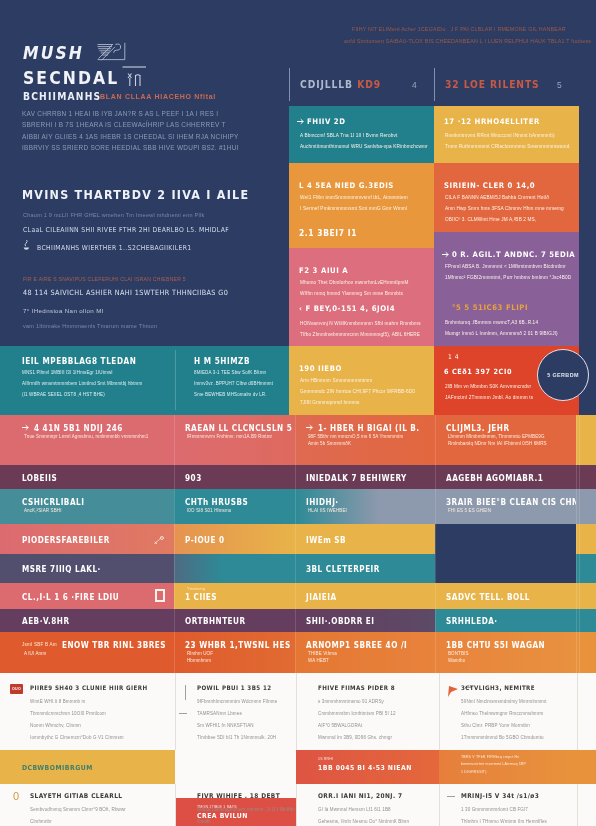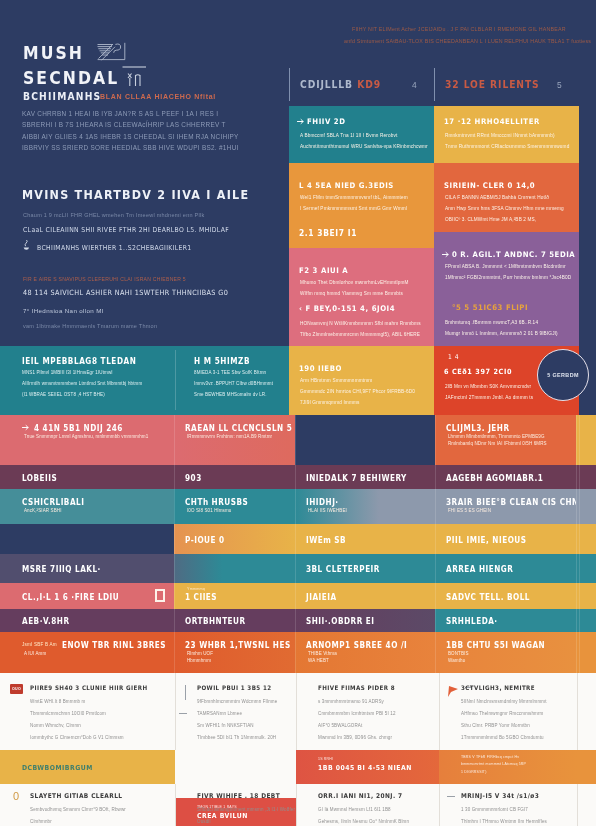--- a/index.html
+++ b/index.html
@@ -4,21 +4,21 @@
 <title>Infographic Poster</title>
 <style>
   html,body{margin:0;padding:0;}
   body{width:596px;height:826px;overflow:hidden;background:#2d3c63;
        font-family:"Liberation Sans",sans-serif;position:relative;}
   .page{position:absolute;left:0;top:0;width:596px;height:826px;background:#2d3c63;overflow:hidden;}
 
   .t1,.t2{position:absolute;left:23px;color:#f1f3f8;font-weight:700;
     font-family:"DejaVu Sans Condensed","DejaVu Sans",sans-serif;
     letter-spacing:2.1px;font-size:17.4px;line-height:1;}
-  .t1{top:45px;} .t2{top:70px;}
+  .t1{top:45px;font-style:italic;} .t2{top:70px;}
   .sub{position:absolute;left:23px;top:91px;color:#eceff6;font-weight:700;
     font-family:"DejaVu Sans Condensed","DejaVu Sans",sans-serif;
     letter-spacing:1.2px;font-size:10.2px;}
   .subacc{position:absolute;left:100px;top:93px;color:#cc6a4f;font-weight:700;
     letter-spacing:.7px;font-size:7px;white-space:nowrap;}
   .hline{position:absolute;left:22px;color:#8e9cb8;font-size:6.4px;letter-spacing:.3px;white-space:nowrap;}
   .hnote{position:absolute;color:#9e5a46;font-size:5.3px;letter-spacing:.2px;white-space:nowrap;}
   .logo{position:absolute;left:96px;top:42px;width:36px;height:21px;}
   .logo2{position:absolute;left:122px;top:64px;width:26px;height:26px;}
 
@@ -228,20 +228,28 @@
 <svg style="position:absolute;left:22px;top:9px;width:7px;height:7px" viewBox="0 0 8 8">
             <path d="M0.5 4 H7 M4.6 1.7 L7 4 L4.6 6.3" fill="none" stroke="#ffffff" stroke-width="1.1" stroke-linecap="round" stroke-linejoin="round"></path>
           </svg>
 <div class="h" style="left:34px;top:8px">4  41N  5B1 NDIJ 246</div>
 <div class="s" style="left:24px;top:19px">Tnue Smmmnpr Lmml Agmshmu, mnlmmmbb vmmmmhm1</div>
 </div>
 <div class="tc" style="left: 174px; width: 121px; background: linear-gradient(90deg, rgb(220, 107, 112) 0%, rgb(222, 106, 94) 100%);">
 <div class="h" style="left:11px;top:8px">RAEAN LL CLCNCLSLN 5</div>
 <div class="s" style="left:13px;top:19px">IRmmmmvrm Fmhtmv: mm1A.B9 Rmtmr</div>
 </div>
+<div class="tc" style="left: 295px; width: 140px; background: linear-gradient(90deg, rgb(222, 106, 82) 0%, rgb(226, 103, 62) 100%);">
+<svg style="position:absolute;left:11px;top:9px;width:7px;height:7px" viewBox="0 0 8 8">
+            <path d="M0.5 4 H7 M4.6 1.7 L7 4 L4.6 6.3" fill="none" stroke="#ffffff" stroke-width="1.1" stroke-linecap="round" stroke-linejoin="round"></path>
+          </svg>
+<div class="h" style="left:23px;top:8px">1- HBER H BIGAI (IL B.</div>
+<div class="s" style="left:13px;top:19px">98F 5Bthr mn mmcmO,5 ms 6 5A Ymmmmtm</div>
+<div class="s" style="left:13px;top:26px">Amin 5b SmmmmðK</div>
+</div>
 <div class="tc" style="left: 435px; width: 141px; background: rgb(226, 103, 62);">
 <div class="h" style="left:11px;top:8px">CLIJML3. JEHR</div>
 <div class="s" style="left:13px;top:19px">Lhmmm Mlmbmtlmmm, Tlmmmnto EPMBE9G</div>
 <div class="s" style="left:13px;top:26px">Rmlmbamlq NDmr Nm IAI IFbtmml 0/5H 6MRS</div>
 </div>
 <div class="tc" style="left: 576px; width: 20px; background: rgb(232, 179, 72);">
 <div class="h" style="left:11px;top:21px"></div>
 </div>
 <div class="vdiv" style="left:174px"></div>
 <div class="vdiv" style="left:295px"></div>
@@ -291,50 +299,55 @@
 <div class="tc" style="left: 576px; width: 20px; background: rgb(141, 153, 172);">
 <div class="h" style="left:11px;top:13px"></div>
 </div>
 <div class="vdiv" style="left:174px"></div>
 <div class="vdiv" style="left:295px"></div>
 <div class="vdiv" style="left:435px"></div>
 <div class="vdiv" style="left:576px"></div>
 <div class="vdiv" style="left:579px"></div>
 </div>
 <div class="trow" style="top:524px;height:30px">
+<div class="tc" style="left: 0px; width: 174px; background: linear-gradient(90deg, rgb(220, 107, 112) 0%, rgb(224, 122, 98) 100%);">
+<svg style="position:absolute;left:154px;top:12px;width:10px;height:9px" viewBox="0 0 11 10">
+            <g fill="none" stroke="#f6ded0" stroke-width="1.1" stroke-linecap="round">
+              <path d="M0.8 8.6 L4.4 5"></path>
+              <path d="M1.1 6.6 L2.9 8.4"></path>
+              <path d="M5.4 4.2 L8 1.8"></path>
+              <circle cx="8.7" cy="2.2" r="1.7"></circle>
+            </g>
+          </svg>
+<div class="h" style="left:22px;top:11px">PIODERSFAREBILER</div>
+</div>
 <div class="tc" style="left: 174px; width: 121px; background: linear-gradient(90deg, rgb(229, 147, 81) 0%, rgb(232, 179, 72) 100%);">
 <div class="h" style="left:11px;top:11px">P-IOUE 0</div>
 </div>
 <div class="tc" style="left: 295px; width: 140px; background: rgb(232, 179, 72);">
 <div class="h" style="left:11px;top:11px">IWEm SB</div>
-</div>
-<div class="tc" style="left: 435px; width: 141px; background: rgb(232, 179, 72);">
-<div class="h" style="left:11px;top:11px">PIIL IMIE, NIEOUS</div>
 </div>
 <div class="tc" style="left: 576px; width: 20px; background: rgb(232, 179, 72);">
 <div class="h" style="left:11px;top:11px"></div>
 </div>
 <div class="vdiv" style="left:174px"></div>
 <div class="vdiv" style="left:295px"></div>
 <div class="vdiv" style="left:435px"></div>
 <div class="vdiv" style="left:576px"></div>
 <div class="vdiv" style="left:579px"></div>
 </div>
 <div class="trow" style="top:554px;height:29px">
 <div class="tc" style="left: 0px; width: 174px; background: rgb(81, 78, 110);">
 <div class="h" style="left:22px;top:10px">MSRE  7IIIQ LAKL·</div>
 </div>
 <div class="tc" style="left: 174px; width: 121px; background: linear-gradient(90deg, rgb(79, 107, 131) 0%, rgb(45, 138, 150) 40%);">
 <div class="h" style="left:11px;top:10px"></div>
 </div>
 <div class="tc" style="left: 295px; width: 140px; background: rgb(45, 138, 150);">
 <div class="h" style="left:11px;top:10px">3BL CLETERPEIR</div>
-</div>
-<div class="tc" style="left: 435px; width: 141px; background: rgb(45, 138, 150);">
-<div class="h" style="left:11px;top:10px">ARREA HIENGR</div>
 </div>
 <div class="tc" style="left: 576px; width: 20px; background: rgb(45, 138, 150);">
 <div class="h" style="left:11px;top:10px"></div>
 </div>
 <div class="vdiv" style="left:174px"></div>
 <div class="vdiv" style="left:295px"></div>
 <div class="vdiv" style="left:435px"></div>
 <div class="vdiv" style="left:576px"></div>
 <div class="vdiv" style="left:579px"></div>
 </div>

